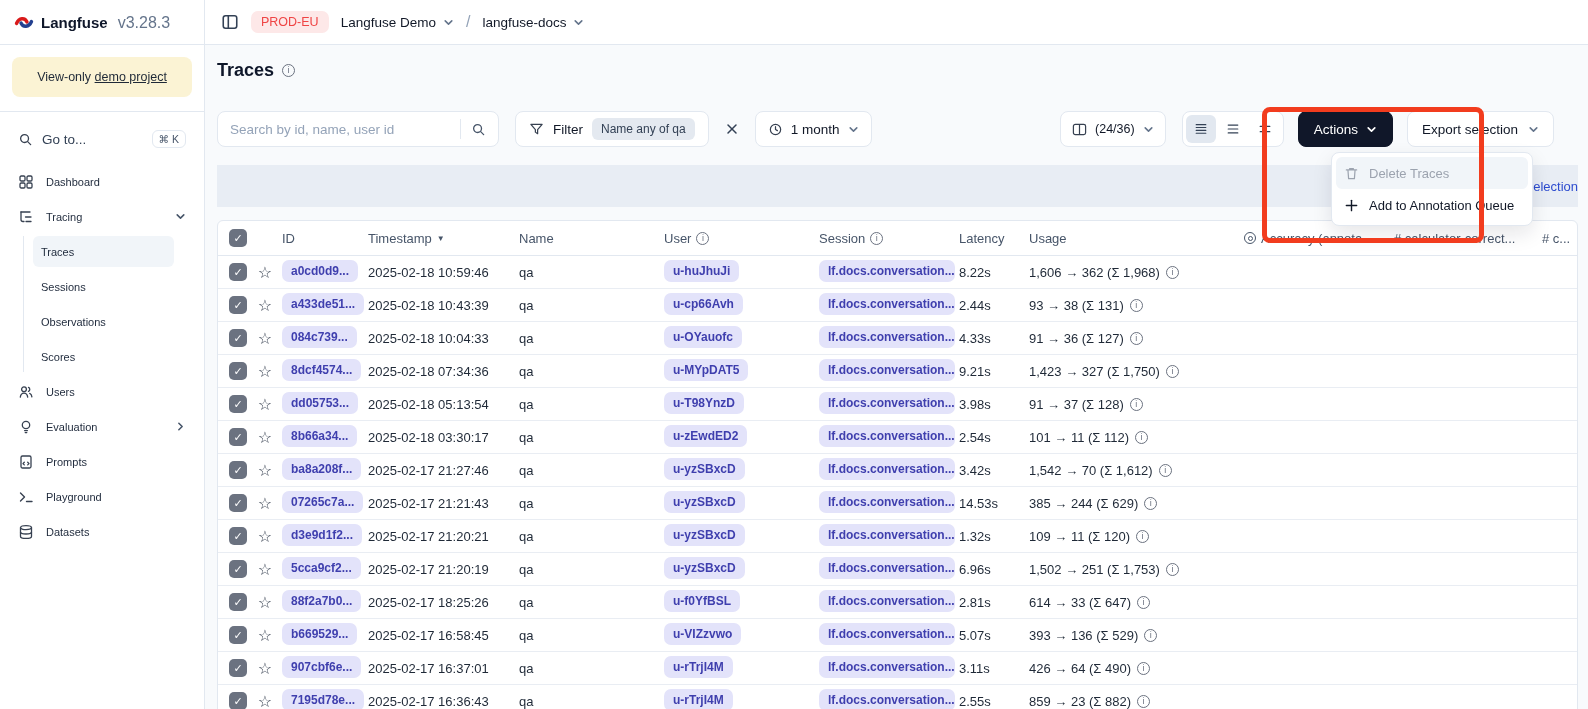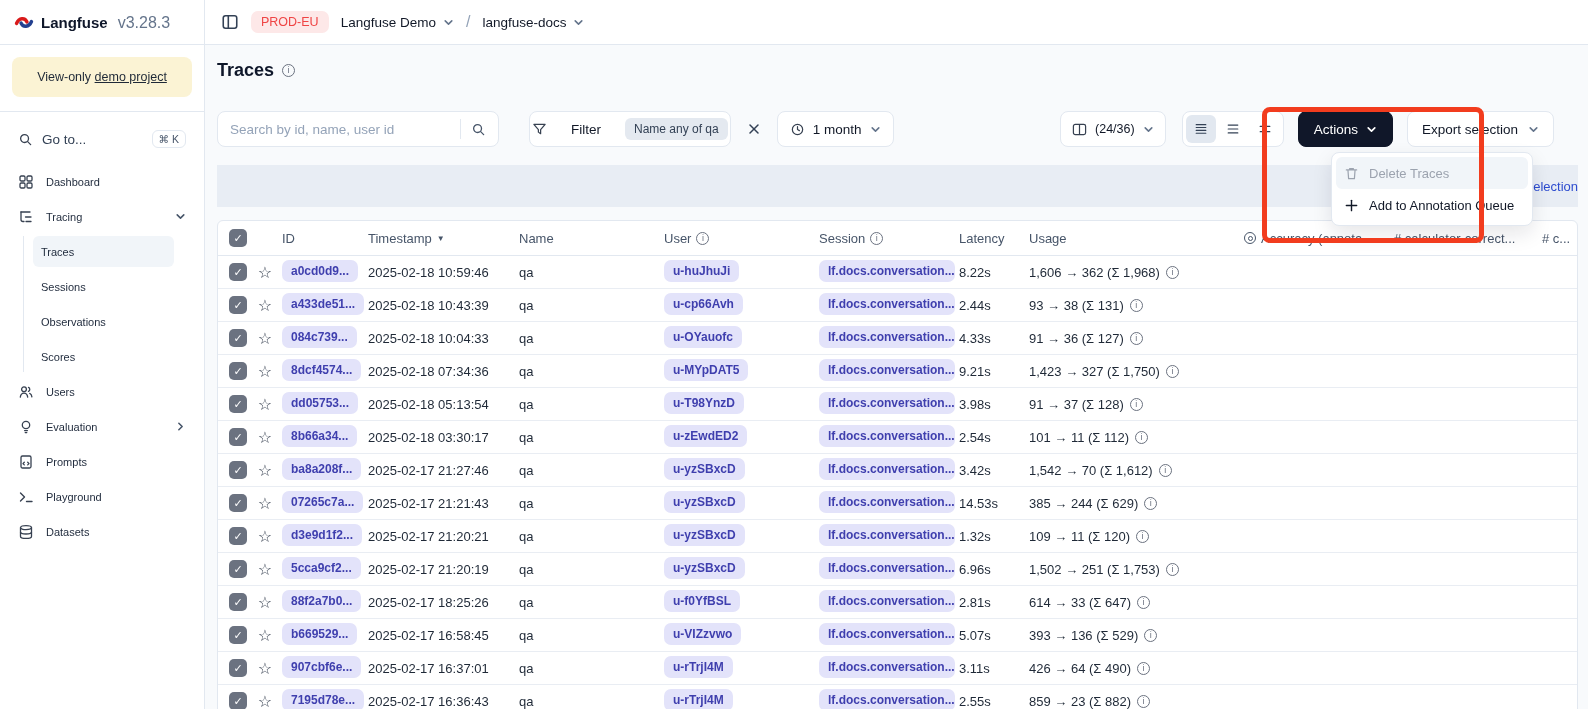--- a/index.html
+++ b/index.html
@@ -38,21 +38,21 @@
   .title-row{display:flex;align-items:center;gap:8px;height:22px}
   .page-title{font-size:18px;font-weight:bold;color:#0f172a}
 
   .toolbar{display:flex;align-items:center;margin-top:30px}
   .btn{height:36px;background:#fff;border:1px solid #e2e8f0;border-radius:8px;display:flex;align-items:center;font-size:13.5px;color:#111827;cursor:pointer}
   .search-box{width:282px;height:36px;background:#fff;border:1px solid #e2e8f0;border-radius:8px;display:flex;align-items:center;padding:0 12px}
   .search-box input{border:none;outline:none;flex:1;font-size:13.5px;font-family:inherit;color:#334155;background:transparent;min-width:0}
   .search-box input::placeholder{color:#94a3b8}
   .search-sep{width:1px;height:20px;background:#e2e8f0;margin:0 10px 0 8px}
   .search-icn{color:#475569;display:flex;cursor:pointer}
-  .filter-btn{margin-left:30px;padding:0 2px;gap:24px}
+  .filter-btn{margin-left:16px;padding:0 13px;gap:9px}
   .filter-badge{background:#e4e9f0;border-radius:6px;padding:4px 9px;font-size:12px;color:#334155}
   .x-btn{margin-left:16px;color:#334155;display:flex;cursor:pointer}
   .time-btn{margin-left:16px;padding:0 12px;gap:8px}
   .chev-g{color:#64748b;display:flex}
 
   .tb-right{margin-left:auto;display:flex;align-items:center}
   .cols-btn{padding:0 11px;gap:8px;font-size:12.5px;margin-right:16px}
   .toggle-group{border:1px solid #e2e8f0;background:#fff;border-radius:8px;height:36px;display:flex;align-items:center;padding:0 3px;gap:2px;margin-right:14px}
   .toggle-btn{width:30px;height:28px;border-radius:6px;display:flex;align-items:center;justify-content:center;color:#334155;cursor:pointer}
   .toggle-btn.sel{background:#e2e8f0}

